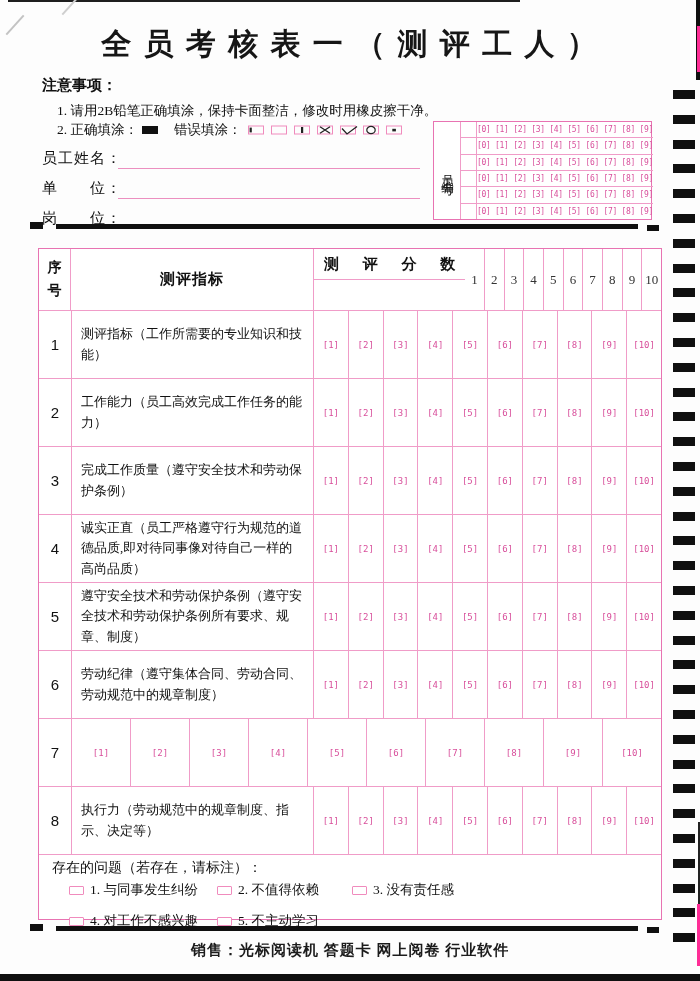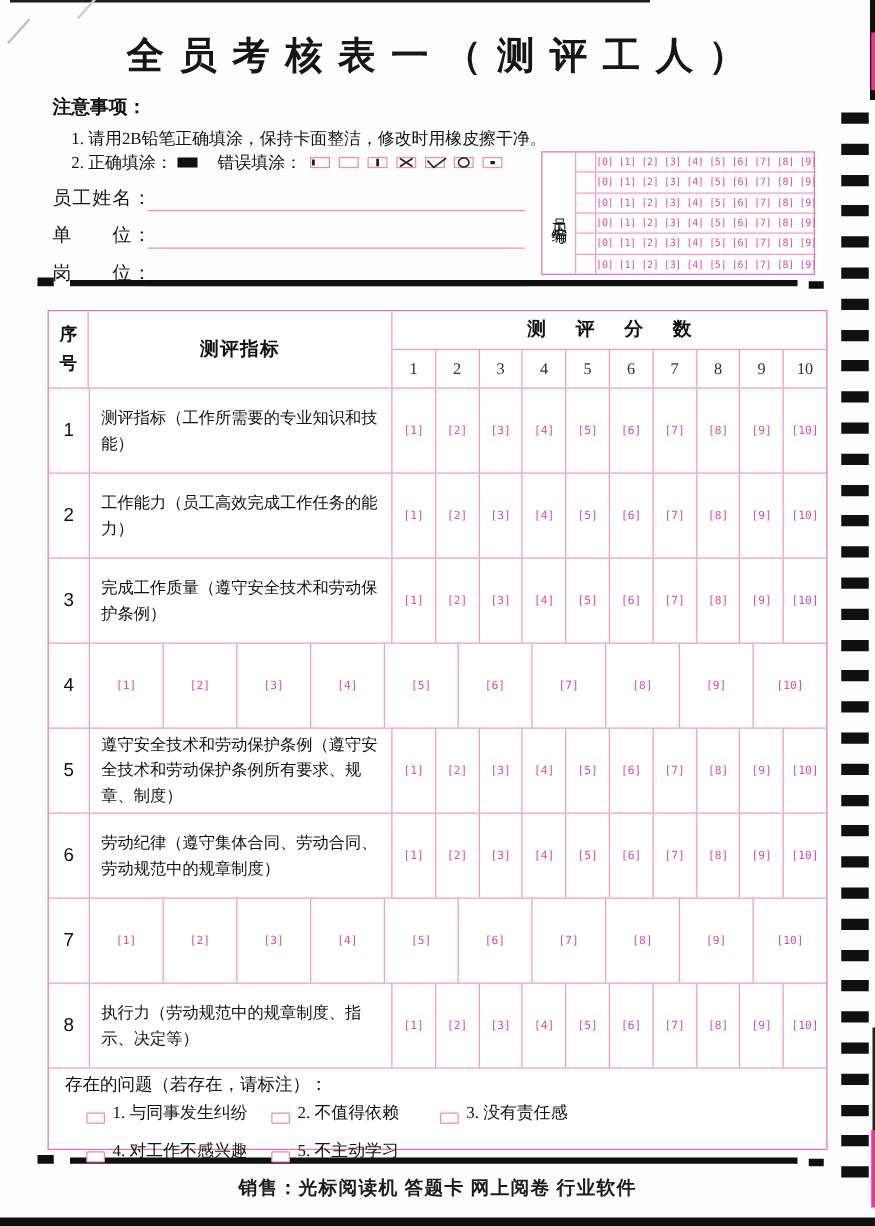--- a/index.html
+++ b/index.html
@@ -61,42 +61,42 @@
 
   
   .table{left:38px;top:248px;width:624px;height:672px;border:1px solid #e873b2;
          box-sizing:border-box;background:#fff;}
   .thead{display:flex;height:61px;border-bottom:1px solid #f09cc8;}
   .h-no{width:32px;border-right:1px solid #f09cc8;display:flex;flex-direction:column;
         align-items:center;justify-content:space-evenly;font-size:14px;font-weight:700;padding:4px 0;
         box-sizing:border-box;}
   .h-ind{width:242px;border-right:1px solid #f09cc8;display:flex;align-items:center;
          justify-content:center;font-size:15px;font-weight:700;letter-spacing:1px;}
-  .h-score{flex:1;display:flex;flex-direction:column;}
+  .h-score{flex:1;display:flex;flex-direction:row;}
   .h-score-title{height:30px;border-bottom:1px solid #f09cc8;text-align:center;line-height:30px;
                  font-size:15px;font-weight:700;letter-spacing:10px;padding-left:10px;}
   .score-number-row{flex:1;display:flex;}
   .hnum{flex:1;border-right:1px solid #f09cc8;display:flex;align-items:center;justify-content:center;
         font-size:13px;color:#333;}
   .hnum:last-child{border-right:none;}
   .trow{display:flex;height:68px;border-bottom:1px solid #f09cc8;box-sizing:border-box;}
   .c-no{width:32px;border-right:1px solid #f09cc8;display:flex;align-items:center;justify-content:center;
         font-size:15px;font-family:"Liberation Sans","DejaVu Sans",sans-serif;}
   .c-ind{width:242px;border-right:1px solid #f09cc8;display:flex;align-items:center;
          font-size:13px;line-height:1.55;padding:0 10px 0 9px;box-sizing:border-box;}
   .c-sc{flex:1;border-right:1px solid #f09cc8;display:flex;align-items:center;justify-content:center;
         font-size:9px;color:#d84f9b;font-family:"DejaVu Sans Mono",monospace;}
   .c-sc:last-child{border-right:none;}
 
   
   .problems{height:65px;padding:4px 0 0 13px;box-sizing:border-box;}
   .p-head{font-size:14px;}
   .p-line{display:flex;margin-left:17px;margin-top:4px;align-items:center;}
   .p-line2{margin-top:13px;}
-  .p-item{display:flex;align-items:flex-end;font-size:13.5px;}
+  .p-item{display:flex;align-items:center;font-size:13.5px;}
   .p-box{width:13px;height:7px;border:1px solid #f08bbd;border-radius:1px;display:inline-block;
          margin-right:6px;background:#fff;}
   .p-line1 .p-item:nth-child(1){width:148px;}
   .p-line1 .p-item:nth-child(2){width:135px;}
   .p-line2 .p-item:nth-child(1){width:148px;}
 
   .footer{left:0;top:941px;width:700px;text-align:center;font-size:15px;font-weight:700;
           letter-spacing:1px;color:#1c1c1c;}
 </style>
 </head>
@@ -289,20 +289,21 @@
         <div class="c-sc">[4]</div>
         <div class="c-sc">[5]</div>
         <div class="c-sc">[6]</div>
         <div class="c-sc">[7]</div>
         <div class="c-sc">[8]</div>
         <div class="c-sc">[9]</div>
         <div class="c-sc">[10]</div>
       </div>
       <div class="trow">
         <div class="c-no">4</div>
+        <div class="c-ind">诚实正直（员工严格遵守行为规范的道德品质,即对待同事像对待自己一样的高尚品质）</div>
         <div class="c-sc">[1]</div>
         <div class="c-sc">[2]</div>
         <div class="c-sc">[3]</div>
         <div class="c-sc">[4]</div>
         <div class="c-sc">[5]</div>
         <div class="c-sc">[6]</div>
         <div class="c-sc">[7]</div>
         <div class="c-sc">[8]</div>
         <div class="c-sc">[9]</div>
         <div class="c-sc">[10]</div>

